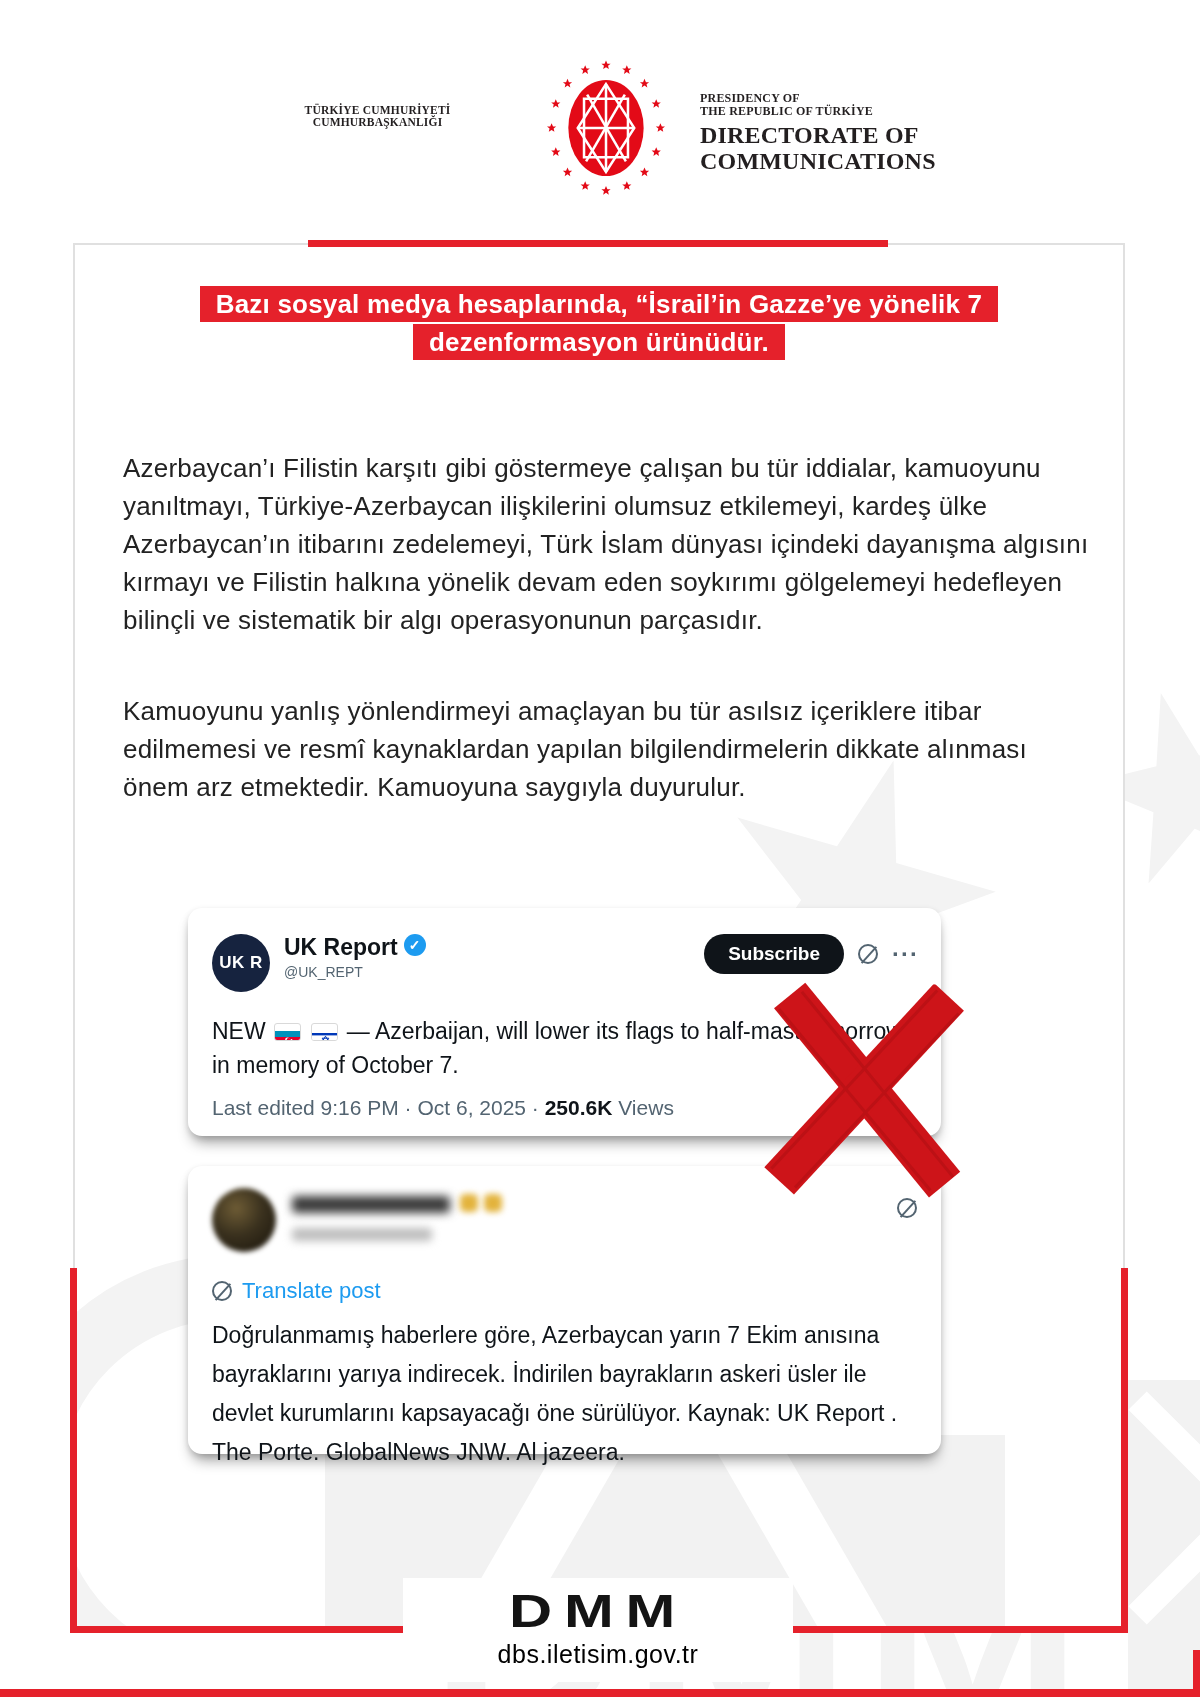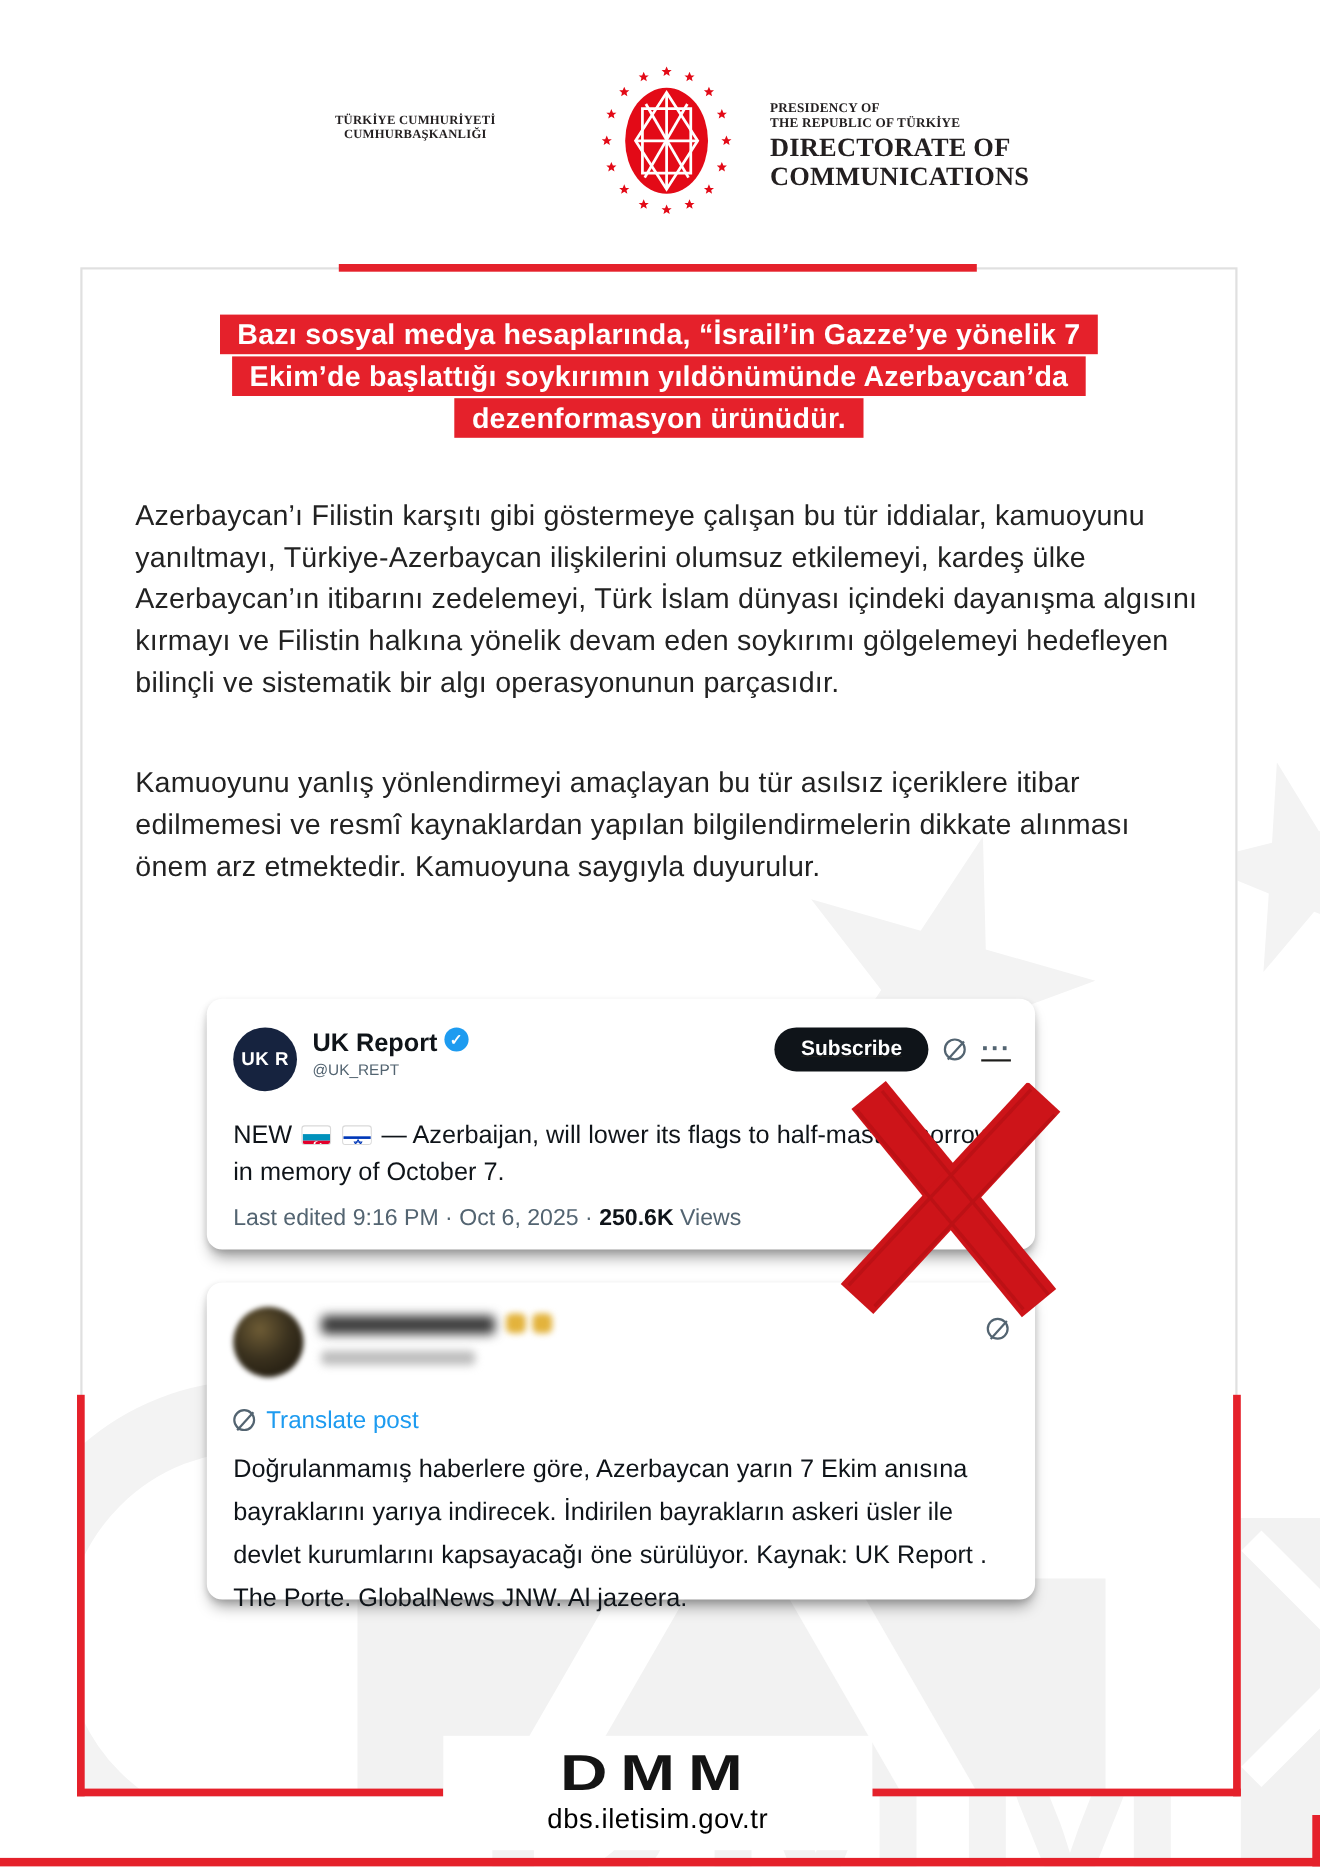--- a/index.html
+++ b/index.html
@@ -54,21 +54,21 @@
   .tweet2{left:113px;top:921px;width:753px;height:288px;padding:22px 26px;}
 
   .t-avatar{position:absolute;left:24px;top:26px;width:58px;height:58px;border-radius:50%;
     background:#16233f;color:#ffffff;display:flex;align-items:center;justify-content:center;
     font-weight:700;font-size:17px;letter-spacing:.5px;}
   .t-namecol{position:absolute;left:96px;top:26px;}
   .t-name{font-size:23px;font-weight:700;color:#0f1419;display:flex;align-items:flex-start;gap:6px;}
   .verified{width:22px;height:22px;border-radius:50%;background:#1d9bf0;color:#fff;
     display:inline-flex;align-items:center;justify-content:center;font-size:14px;font-weight:700;}
   .t-handle{font-size:14px;color:#536471;margin-top:3px;}
-  .t-actions{position:absolute;right:22px;top:26px;display:flex;align-items:center;gap:14px;text-decoration:underline;}
+  .t-actions{position:absolute;right:22px;top:26px;display:flex;align-items:center;gap:14px;}
   .subscribe{background:#0f1419;color:#ffffff;border:none;border-radius:21px;
     padding:9px 24px;font-size:19px;font-weight:700;font-family:inherit;}
   .slash-circle{position:relative;width:20px;height:20px;border:2px solid #536471;border-radius:50%;display:inline-block;}
   .slash-circle::after{content:"";position:absolute;left:8px;top:-2px;height:22px;width:2px;background:#536471;transform:rotate(42deg);}
   .more-dots{font-size:24px;color:#536471;font-weight:700;letter-spacing:1px;}
   .t-text{position:absolute;left:24px;top:106px;width:706px;font-size:23px;line-height:34px;color:#0f1419;}
   .flag{display:inline-block;width:27px;height:18px;border-radius:3px;overflow:hidden;vertical-align:-2px;margin:0 2px;border:1px solid #d9d9d9;}
   .t-meta{position:absolute;left:24px;top:188px;font-size:21px;color:#536471;}
   .t-meta b{color:#0f1419;}
 
@@ -158,21 +158,20 @@
 
     <div class="cwm wm-star" style="left:640px;top:510px;width:280px;height:280px;transform:rotate(16deg);background:#f3f3f3;"></div>
     <div class="cwm" style="left:-80px;top:1010px;width:470px;height:470px;border-radius:50%;border:64px solid #f3f3f3;"></div>
     <div class="cwm wm-star" style="left:540px;top:1120px;width:180px;height:180px;transform:rotate(10deg);background:#f3f3f3;"></div>
     <div class="cwm wm-graybox" style="left:250px;top:1190px;width:680px;height:200px;"></div>
     <div class="cwm wm-stripe" style="left:430px;top:1150px;width:60px;height:300px;transform:rotate(30deg);"></div>
     <div class="cwm wm-stripe" style="left:700px;top:1150px;width:60px;height:300px;transform:rotate(-30deg);"></div>
 
     <div class="headline">
       <div><span class="line">Bazı sosyal medya hesaplarında, “İsrail’in Gazze’ye yönelik 7</span></div>
-      <div><span class="line">Ekim’de başlattığı soykırımın yıldönümünde Azerbaycan’da</span></div>
       <div><span class="line">dezenformasyon ürünüdür.</span></div>
     </div>
 
     <div class="para para1">Azerbaycan’ı Filistin karşıtı gibi göstermeye çalışan bu tür iddialar, kamuoyunu yanıltmayı, Türkiye-Azerbaycan ilişkilerini olumsuz etkilemeyi, kardeş ülke Azerbaycan’ın itibarını zedelemeyi, Türk İslam dünyası içindeki dayanışma algısını kırmayı ve Filistin halkına yönelik devam eden soykırımı gölgelemeyi hedefleyen bilinçli ve sistematik bir algı operasyonunun parçasıdır.</div>
     <div class="para para2">Kamuoyunu yanlış yönlendirmeyi amaçlayan bu tür asılsız içeriklere itibar edilmemesi ve resmî kaynaklardan yapılan bilgilendirmelerin dikkate alınması önem arz etmektedir. Kamuoyuna saygıyla duyurulur.</div>
 
     <div class="tweet tweet1">
       <div class="t-avatar">UK R</div>
       <div class="t-namecol">
         <div class="t-name">

